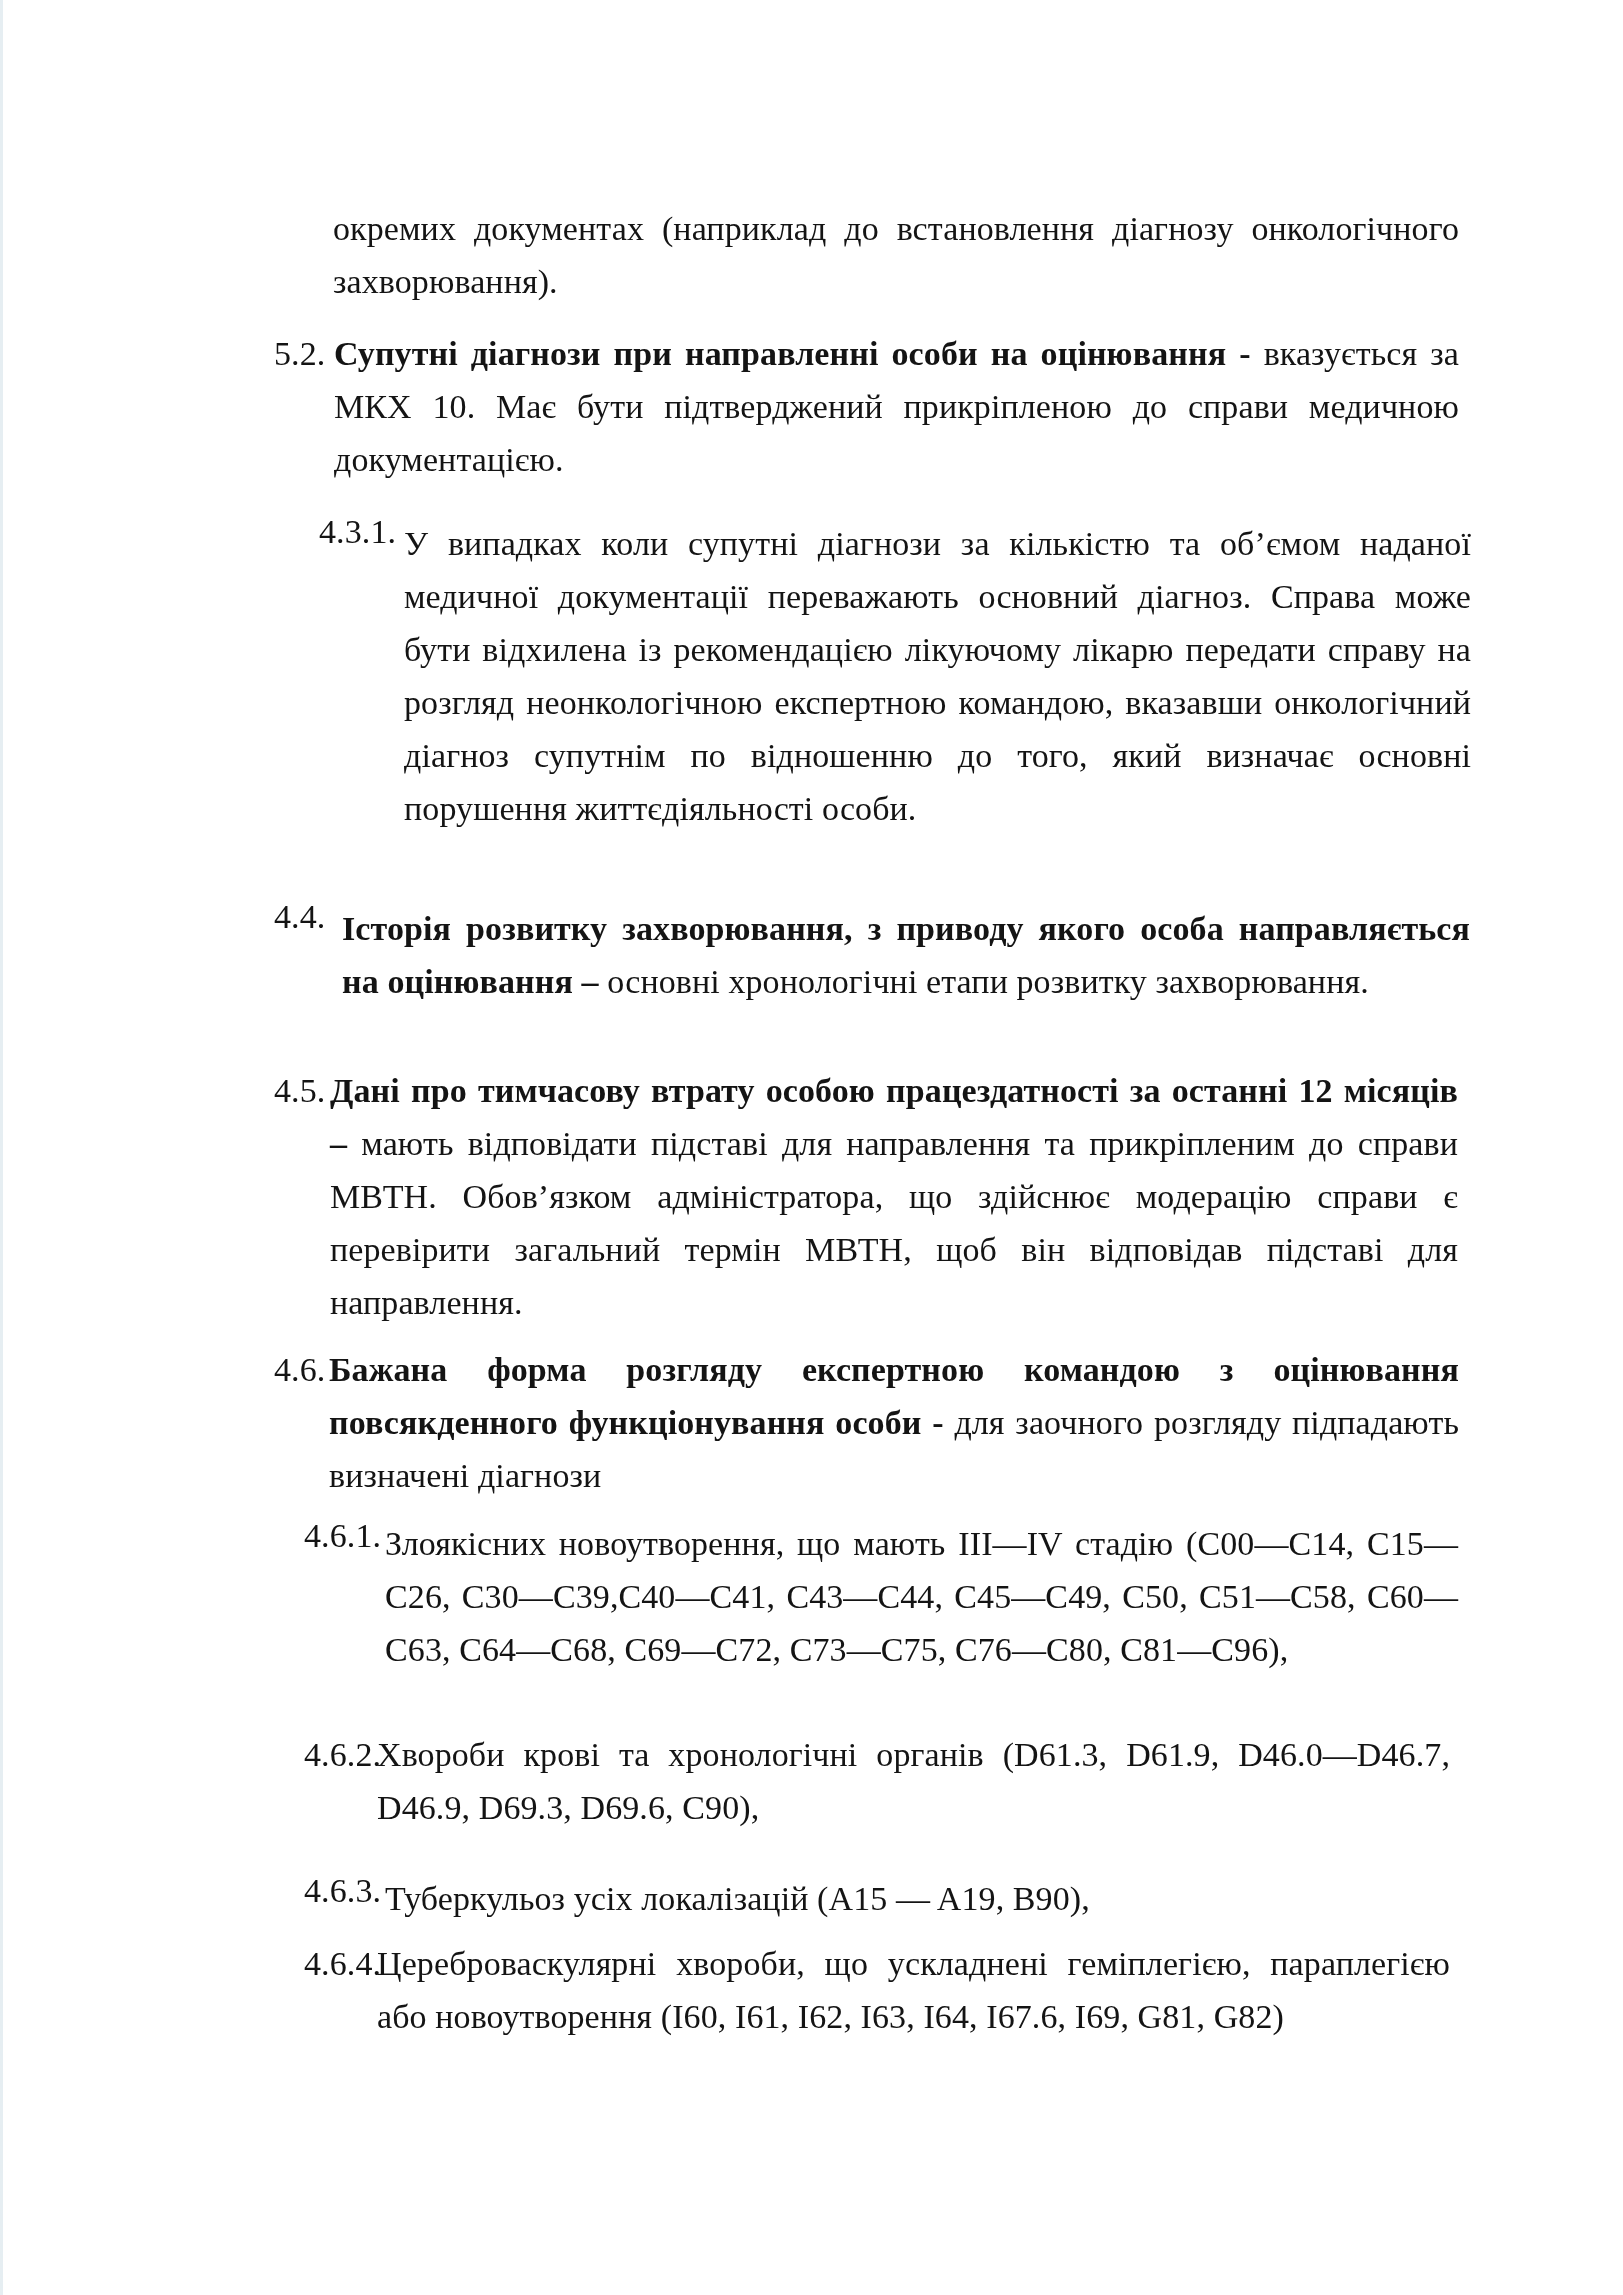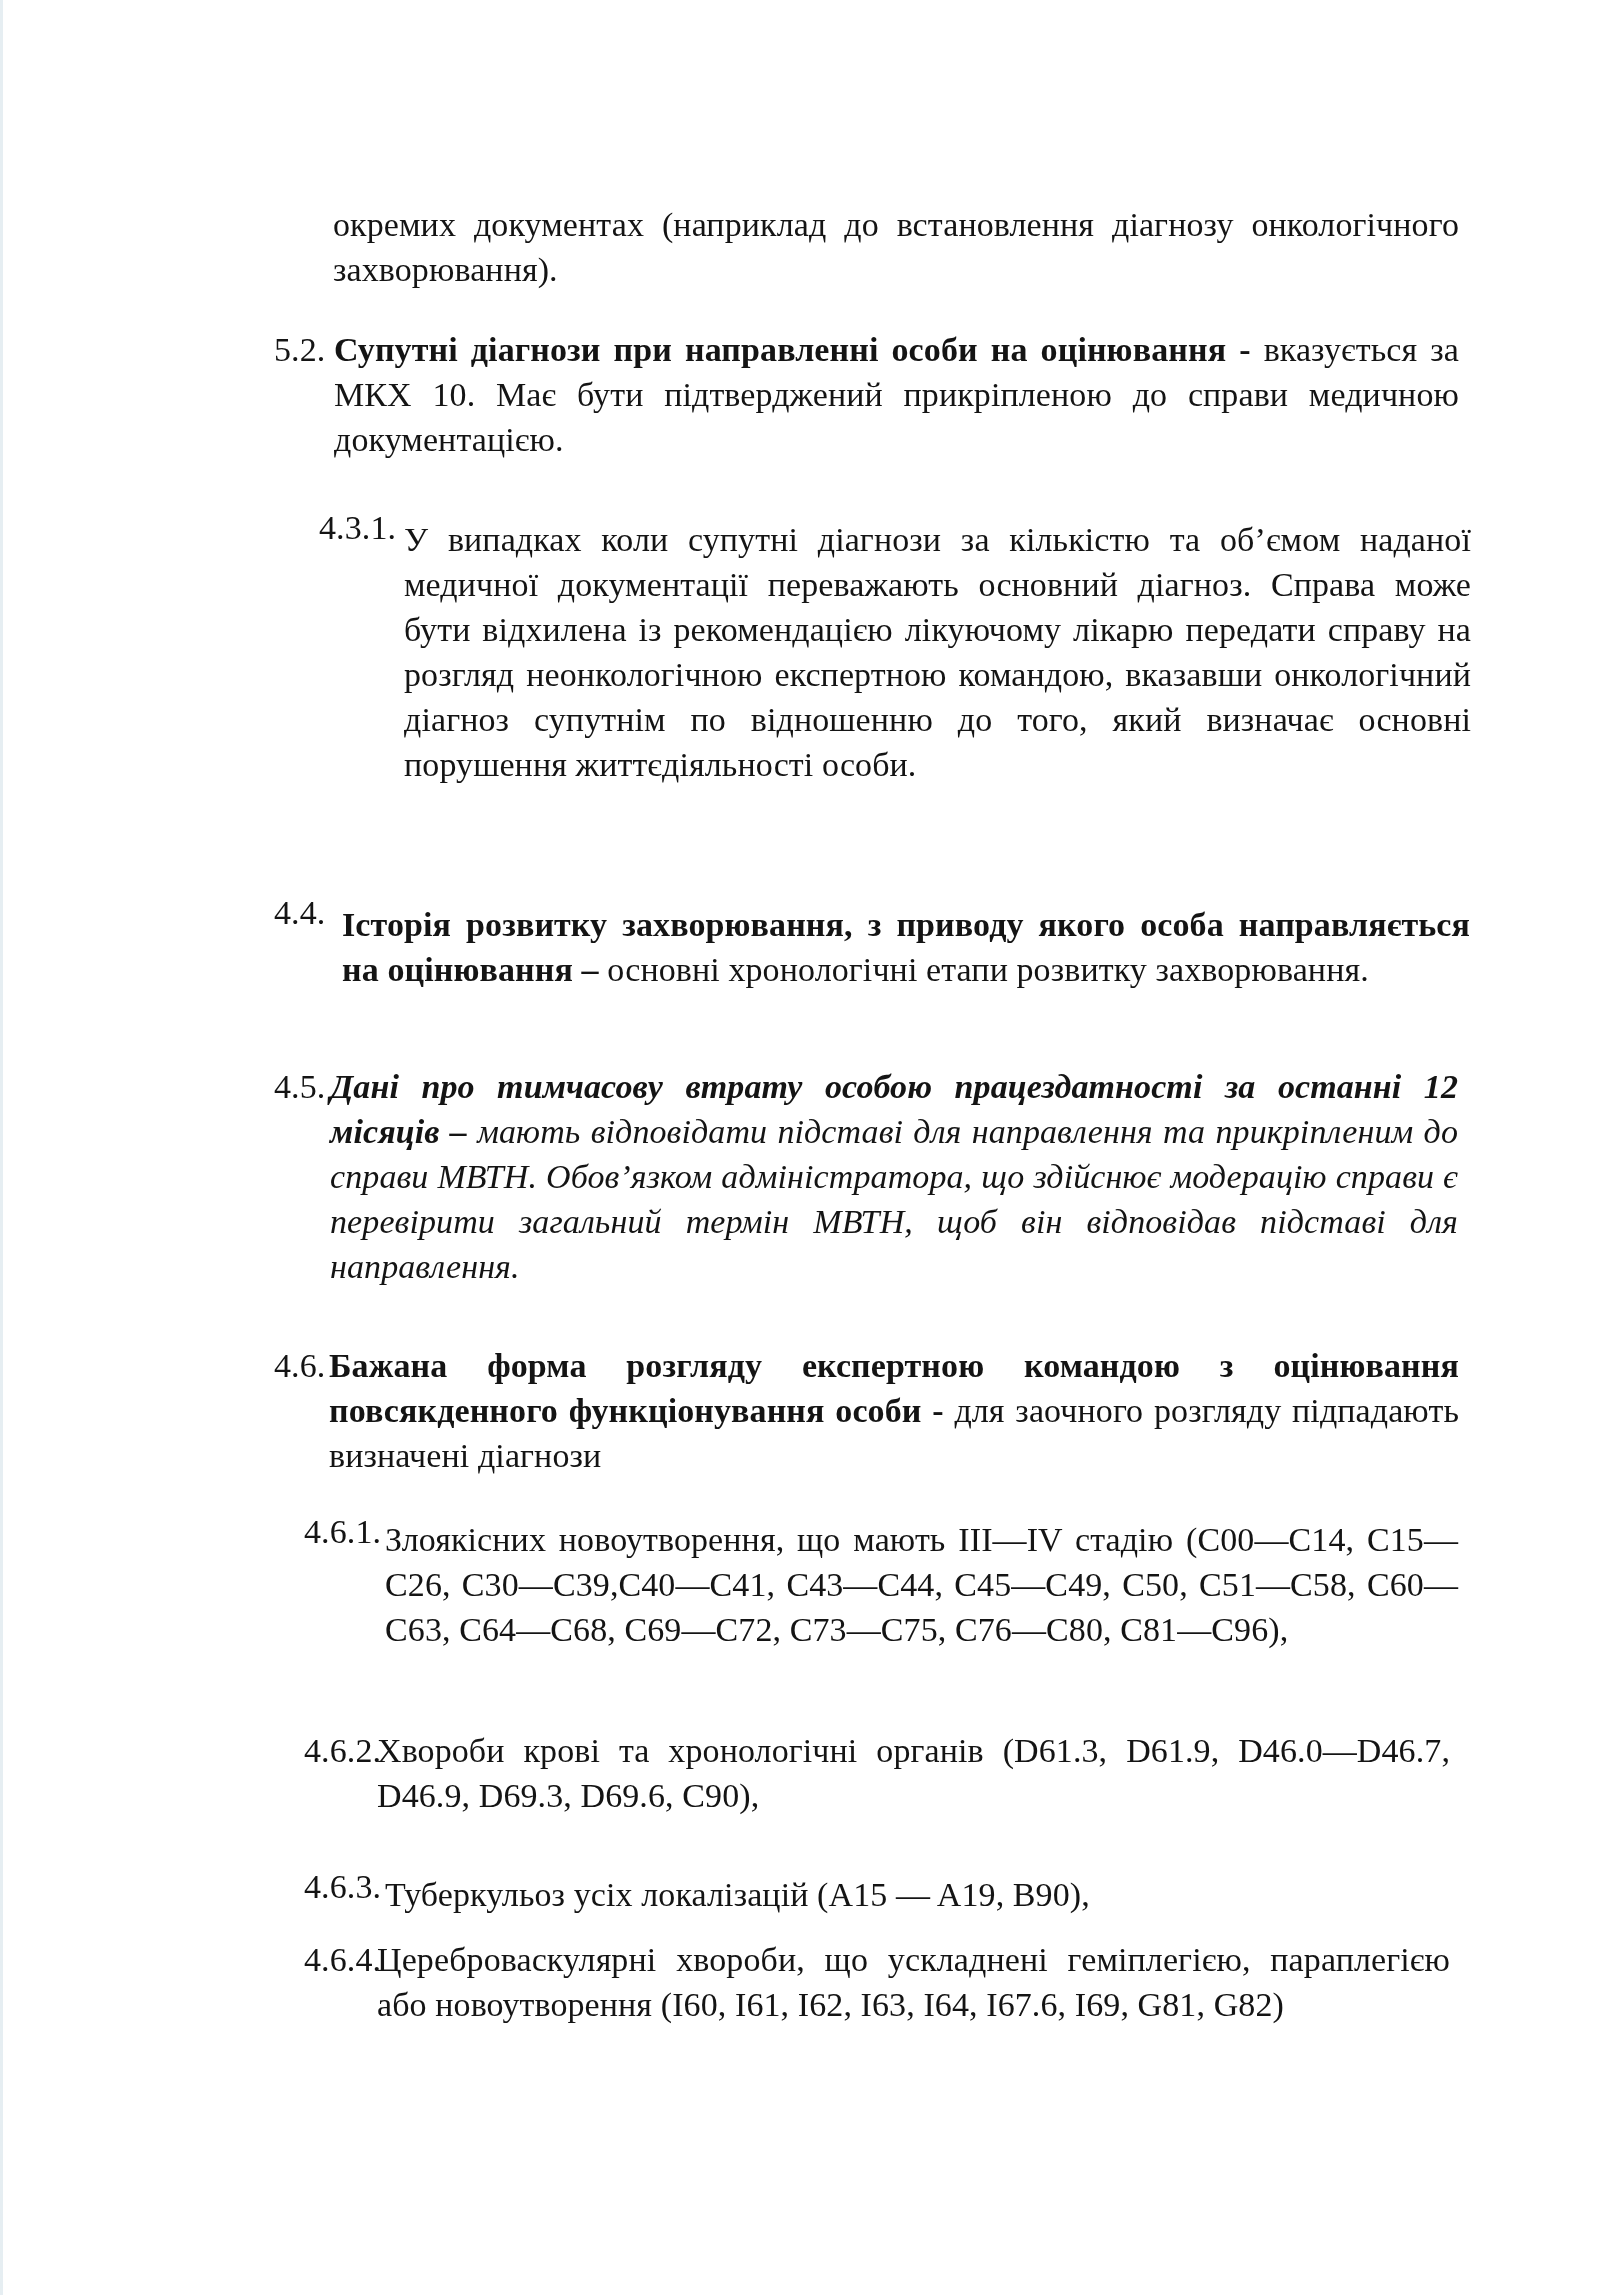--- a/index.html
+++ b/index.html
@@ -23,21 +23,21 @@
   }
   .page {
     position: absolute;
     left: 0; top: 0;
     width: 1623px;
     height: 2295px;
   }
   .block {
     position: absolute;
     font-size: 34px;
-    line-height: 45px;
+    line-height: 53px;
     text-align: justify;
     text-align-last: left;
     letter-spacing: 0.1px;
   }
   .b { font-weight: bold; }
   .num {
     position: absolute;
     white-space: nowrap;
   }
   
@@ -90,21 +90,21 @@
     <p class="body" style="margin:12px;">У випадках коли супутні діагнози за кількістю та об’ємом наданої медичної документації переважають основний діагноз. Справа може бути відхилена із рекомендацією лікуючому лікарю передати справу на розгляд неонкологічною експертною командою, вказавши онкологічний діагноз супутнім по відношенню до того, який визначає основні порушення життєдіяльності особи.</p>
   </section>
 
   <section class="block" id="s44">
     <span class="num">4.4.</span>
     <p class="body" style="margin:12px;"><span class="b">Історія розвитку захворювання, з приводу якого особа направляється на оцінювання</span><span class="b"> – </span><span>основні хронологічні етапи розвитку захворювання.</span></p>
   </section>
 
   <section class="block" id="s45">
     <span class="num">4.5.</span>
-    <p class="body" style="margin:0;font-style:italic;"><span class="b">Дані про тимчасову втрату особою працездатності за останні 12 місяців</span><span class="b"> – </span><span>мають відповідати підставі для направлення та прикріпленим до справи МВТН. Обов’язком адміністратора, що здійснює модерацію справи є перевірити загальний термін МВТН, щоб він відповідав підставі для направлення.</span></p>
+    <p class="body" style="margin:0;"><span class="b">Дані про тимчасову втрату особою працездатності за останні 12 місяців</span><span class="b"> – </span><span>мають відповідати підставі для направлення та прикріпленим до справи МВТН. Обов’язком адміністратора, що здійснює модерацію справи є перевірити загальний термін МВТН, щоб він відповідав підставі для направлення.</span></p>
   </section>
 
   <section class="block" id="s46">
     <span class="num">4.6.</span>
     <p class="body" style="margin:0;"><span class="b">Бажана форма розгляду експертною командою з оцінювання повсякденного функціонування особи</span><span class="b"> - </span><span>для заочного розгляду підпадають визначені діагнози</span></p>
   </section>
 
   <section class="block sub" id="s461">
     <span class="num">4.6.1.</span>
     <p class="body" style="margin:8px;">Злоякісних новоутворення, що мають III—IV стадію (C00—C14, C15—C26, C30—C39,C40—C41, C43—C44, C45—C49, C50, C51—C58, C60—C63, C64—C68, C69—C72, C73—C75, C76—C80, C81—C96),</p>

